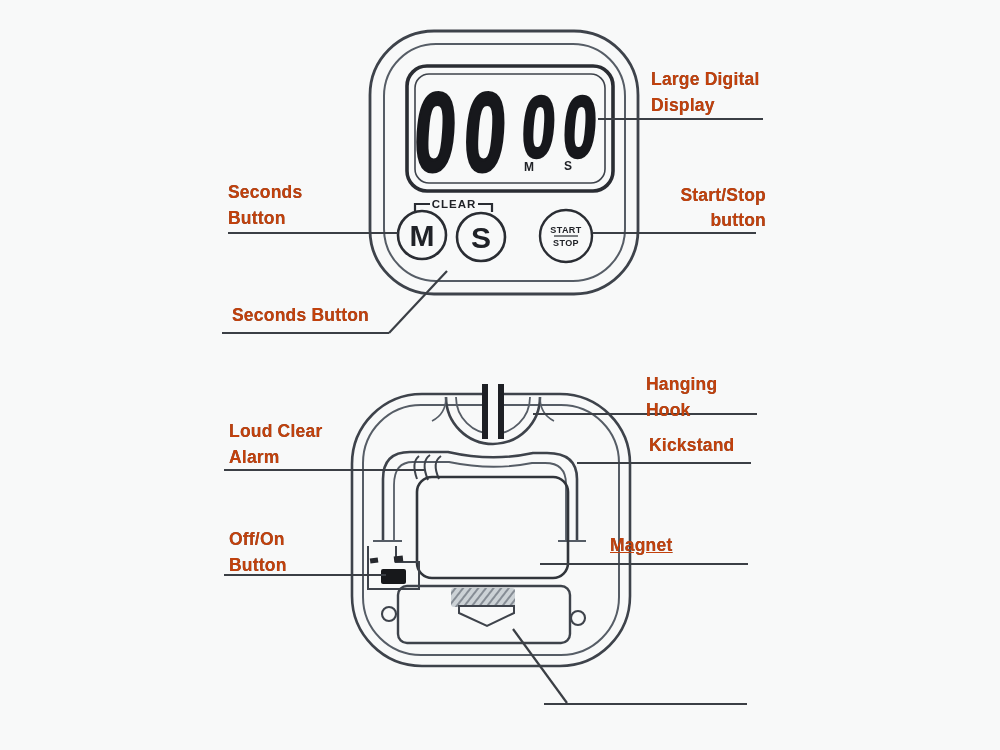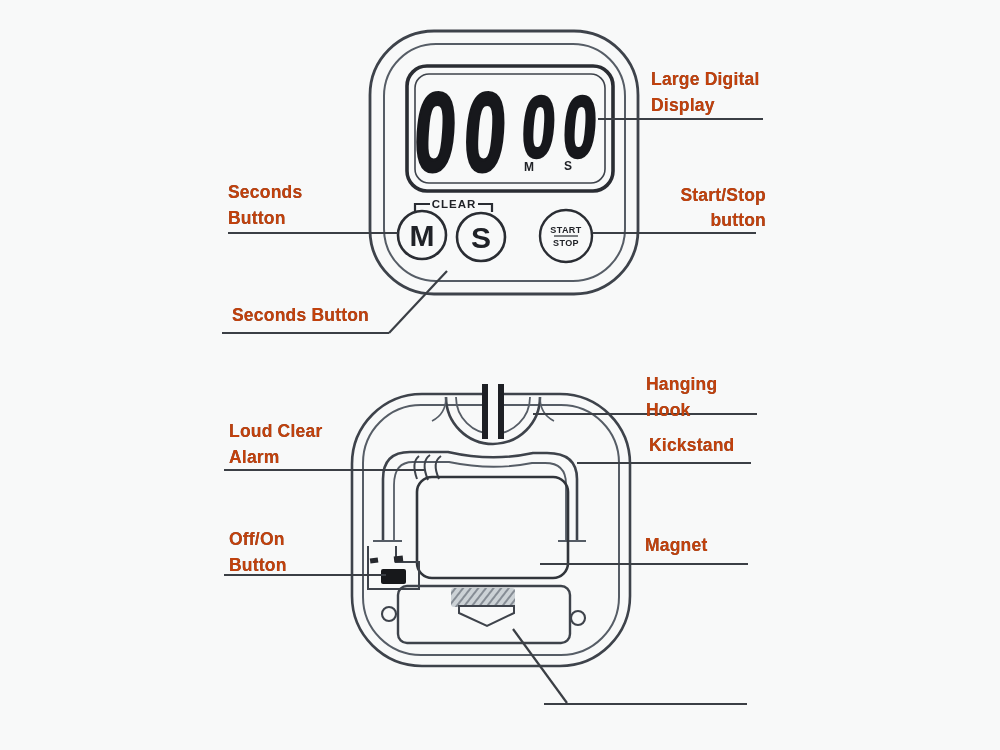--- a/index.html
+++ b/index.html
@@ -145,17 +145,17 @@
   <div class="label" style="left:651px;top:183px;width:115px;line-height:25px;text-align:right;">Start/Stop button</div>
 
   <div class="label" style="left:232px;top:302px;width:170px;">Seconds Button</div>
 
   <div class="label" style="left:646px;top:363px;width:95px;margin-top:8px;">Hanging Hook</div>
 
   <div class="label" style="left:229px;top:418px;width:112px;">Loud Clear Alarm</div>
 
   <div class="label" style="left:649px;top:432px;width:120px;">Kickstand</div>
 
-  <div class="label" style="left:645px;top:532px;width:100px;">Magnet</div>
+  <div class="label" style="left:610px;top:532px;width:100px;text-decoration:underline;">Magnet</div>
 
   <div class="label" style="left:229px;top:526px;width:95px;">Off/On Button</div>
 
 </div>
 
 </body></html>

